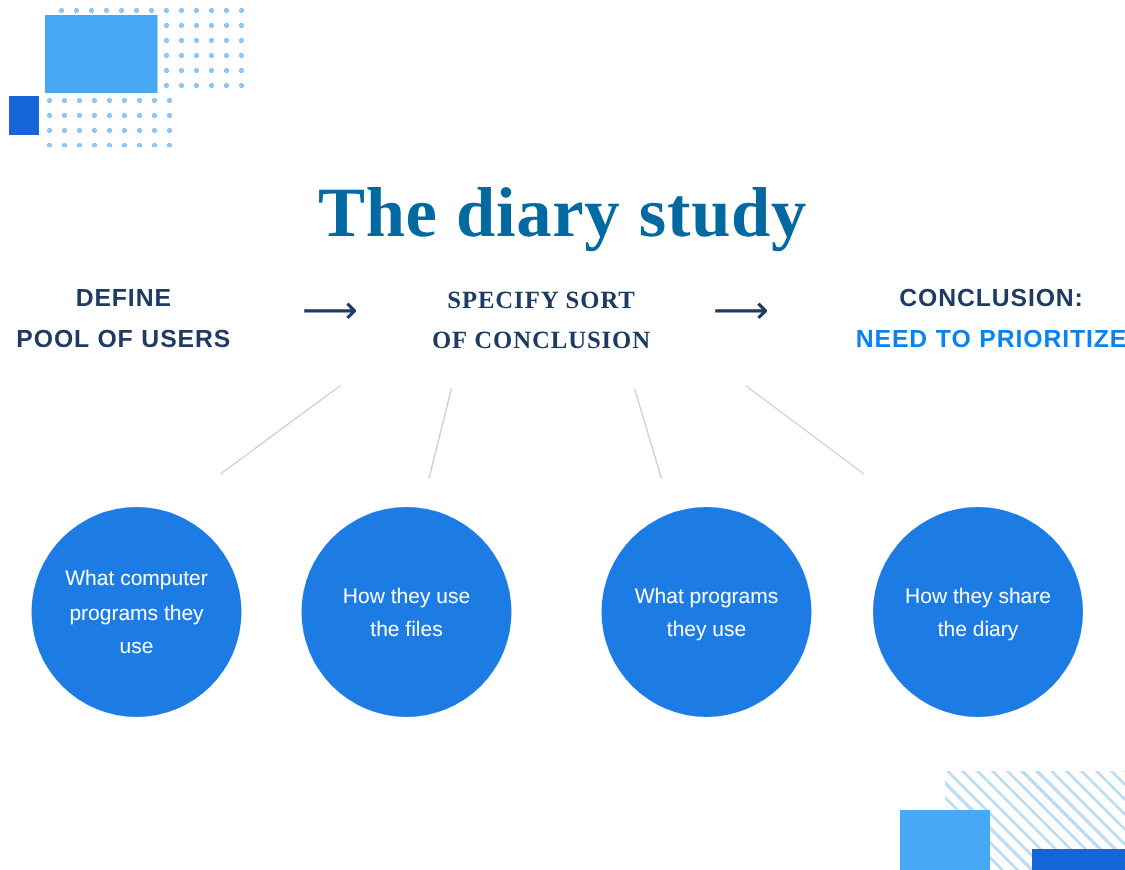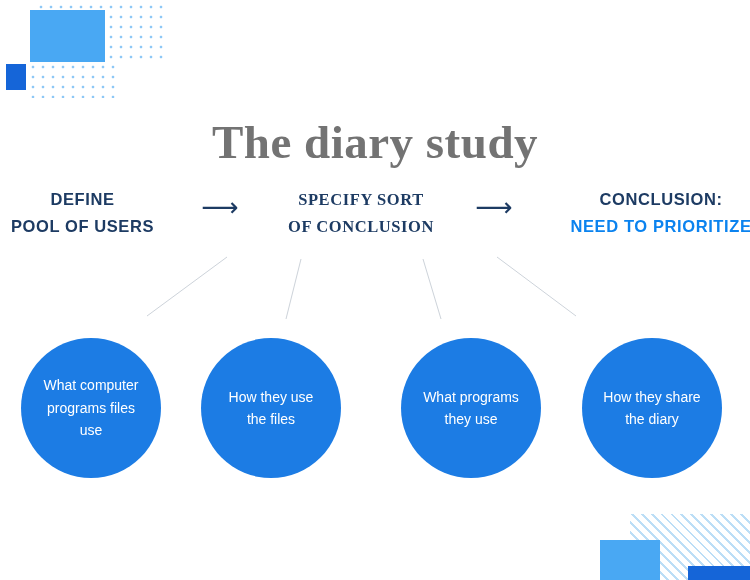--- a/index.html
+++ b/index.html
@@ -34,21 +34,21 @@
 
   
   .title {
     position: absolute;
     top: 84px; left: 0; right: 0;
     text-align: center;
     font-family: "Liberation Serif", "DejaVu Serif", serif;
     font-weight: 700;
     font-size: 47px;
     letter-spacing: 0.5px;
-    color: #737373;
+    color: #0369a1;
   }
 
   
   .step {
     position: absolute;
     top: 186px;
     text-align: center;
     font-weight: 700;
     font-size: 16.5px;
     line-height: 27px;
@@ -137,21 +137,21 @@
   </div>
 
   <svg class="connectors" width="750" height="580" viewBox="0 0 750 580">
     <line x1="227" y1="257" x2="147" y2="316" stroke="#cdd3da" stroke-width="1"></line>
     <line x1="301" y1="259" x2="286" y2="319" stroke="#cdd3da" stroke-width="1"></line>
     <line x1="423" y1="259" x2="441" y2="319" stroke="#cdd3da" stroke-width="1"></line>
     <line x1="497" y1="257" x2="576" y2="316" stroke="#cdd3da" stroke-width="1"></line>
   </svg>
 
   <div class="circle circle-1">
-    <span>What computer programs files use</span>
+    <span>What computer programs they use</span>
   </div>
   <div class="circle circle-2">
     <span>How they use the files</span>
   </div>
   <div class="circle circle-3">
     <span>What programs they use</span>
   </div>
   <div class="circle circle-4">
     <span>How they share the diary</span>
   </div>

